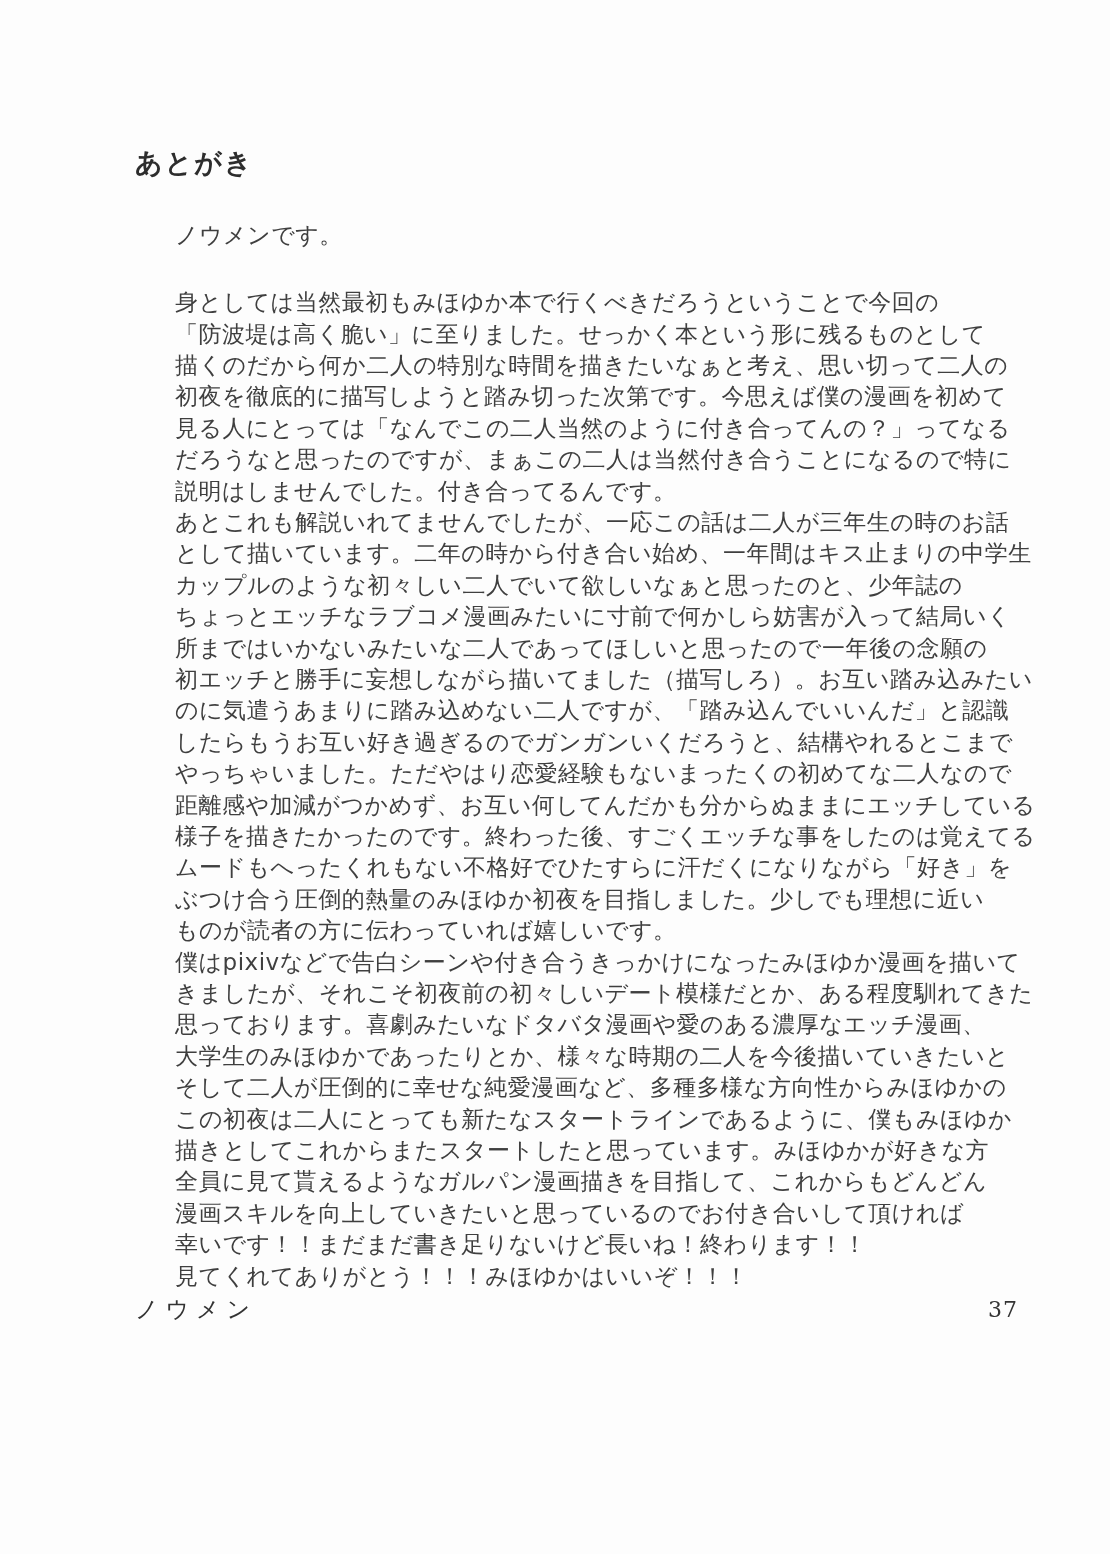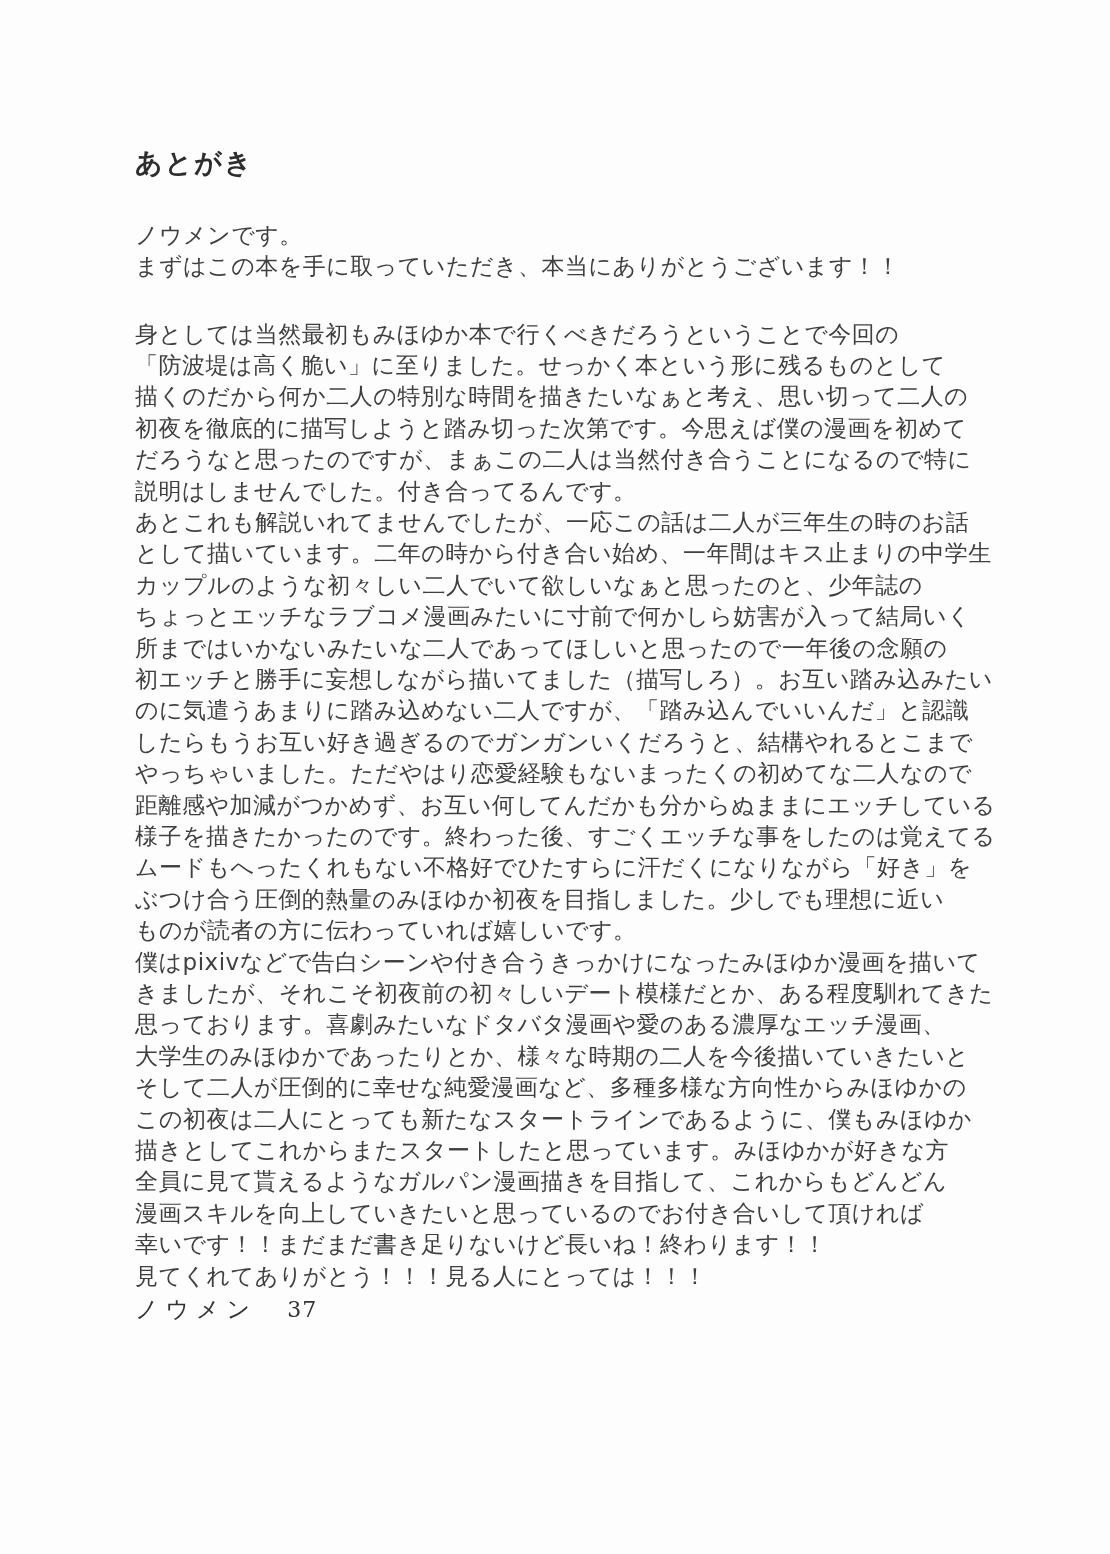--- a/index.html
+++ b/index.html
@@ -25,27 +25,28 @@
     color: #2d2d2d;
     letter-spacing: 2px;
     margin: 0 0 42px 0;
     line-height: 1.1;
   }
   .text-block div {
     font-size: 23px;
     line-height: 31.4px;
     white-space: pre;
     letter-spacing: 0.5px;
+    margin-left: 40px;
   }
   .intro {
     margin-bottom: 36px;
   }
   .footer {
     display: flex;
-    justify-content: flex-start;
+    justify-content: space-between;
     align-items: baseline;
     gap: 30px;
     margin-top: 2px;
     font-family: "DejaVu Serif", "Liberation Serif", serif;
     color: #333333;
   }
   .sig {
     font-size: 23px;
     letter-spacing: 7px;
   }
@@ -55,28 +56,28 @@
   }
 </style>
 </head>
 <body>
 
 <div class="page">
   <h1 class="heading">あとがき</h1>
 
   <div class="text-block intro">
       <div>ノウメンです。</div>
-      <div>まずはこの本を手に取っていただき、本当にありがとうございます！！</div>
     </div>
 
   <div class="text-block body-text">
       <div>身としては当然最初もみほゆか本で行くべきだろうということで今回の</div>
       <div>「防波堤は高く脆い」に至りました。せっかく本という形に残るものとして</div>
       <div>描くのだから何か二人の特別な時間を描きたいなぁと考え、思い切って二人の</div>
       <div>初夜を徹底的に描写しようと踏み切った次第です。今思えば僕の漫画を初めて</div>
+      <div>見る人にとっては「なんでこの二人当然のように付き合ってんの？」ってなる</div>
       <div>だろうなと思ったのですが、まぁこの二人は当然付き合うことになるので特に</div>
       <div>説明はしませんでした。付き合ってるんです。</div>
       <div>あとこれも解説いれてませんでしたが、一応この話は二人が三年生の時のお話</div>
       <div>として描いています。二年の時から付き合い始め、一年間はキス止まりの中学生</div>
       <div>カップルのような初々しい二人でいて欲しいなぁと思ったのと、少年誌の</div>
       <div>ちょっとエッチなラブコメ漫画みたいに寸前で何かしら妨害が入って結局いく</div>
       <div>所まではいかないみたいな二人であってほしいと思ったので一年後の念願の</div>
       <div>初エッチと勝手に妄想しながら描いてました（描写しろ）。お互い踏み込みたい</div>
       <div>のに気遣うあまりに踏み込めない二人ですが、「踏み込んでいいんだ」と認識</div>
       <div>したらもうお互い好き過ぎるのでガンガンいくだろうと、結構やれるとこまで</div>
@@ -89,20 +90,20 @@
       <div>僕はpixivなどで告白シーンや付き合うきっかけになったみほゆか漫画を描いて</div>
       <div>きましたが、それこそ初夜前の初々しいデート模様だとか、ある程度馴れてきた</div>
       <div>思っております。喜劇みたいなドタバタ漫画や愛のある濃厚なエッチ漫画、</div>
       <div>大学生のみほゆかであったりとか、様々な時期の二人を今後描いていきたいと</div>
       <div>そして二人が圧倒的に幸せな純愛漫画など、多種多様な方向性からみほゆかの</div>
       <div>この初夜は二人にとっても新たなスタートラインであるように、僕もみほゆか</div>
       <div>描きとしてこれからまたスタートしたと思っています。みほゆかが好きな方</div>
       <div>全員に見て貰えるようなガルパン漫画描きを目指して、これからもどんどん</div>
       <div>漫画スキルを向上していきたいと思っているのでお付き合いして頂ければ</div>
       <div>幸いです！！まだまだ書き足りないけど長いね！終わります！！</div>
-      <div>見てくれてありがとう！！！見る人にとっては！！！</div>
+      <div>見てくれてありがとう！！！みほゆかはいいぞ！！！</div>
     </div>
 
   <div class="footer">
     <span class="sig">ノウメン</span>
     <span class="pagenum">37</span>
   </div>
 </div>
 
 </body></html>

